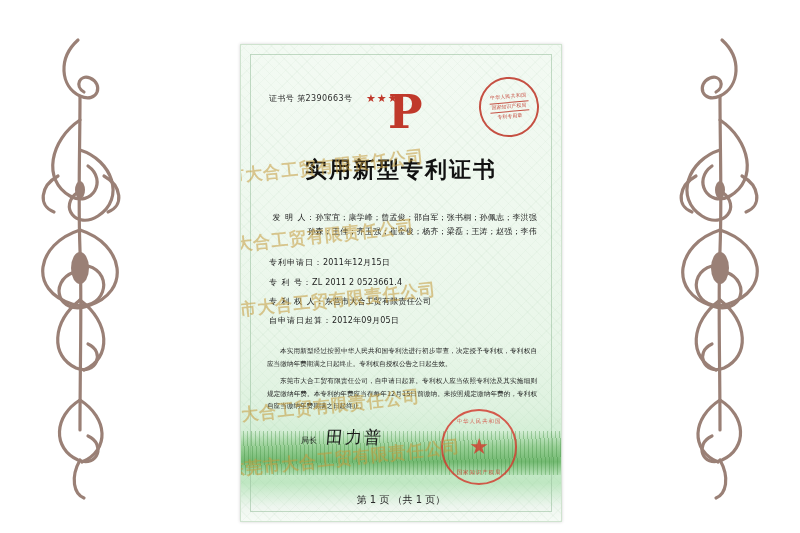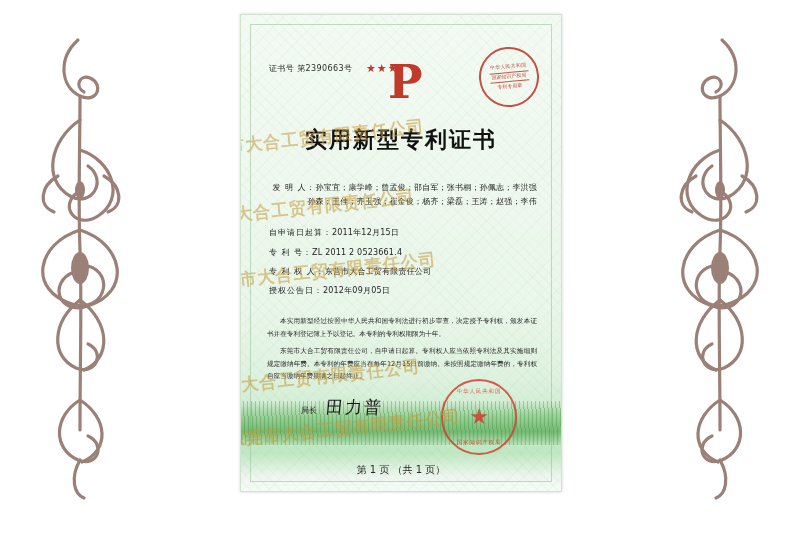--- a/index.html
+++ b/index.html
@@ -25,21 +25,21 @@
     overflow: hidden;
   }
   .ornament.left  { left: 0; }
   .ornament.right { right: 0; }
   .ornament svg { display: block; }
 
   
   .certificate {
     position: absolute;
     left: 240px;
-    top: 14px;
+    top: 44px;
     width: 320px;
     height: 476px;
     background: linear-gradient(180deg,
         #f3faf3 0%,
         #eef8ee 40%,
         #e9f6e9 62%,
         #dff2e0 76%,
         #cdeccf 85%,
         #bfe7c2 92%,
         #eef6ef 97%,
@@ -349,35 +349,35 @@
   <div class="fields">
     <div class="inventors">
       <div>
         <span class="field-label">发 明 人：</span><span class="field-value">孙宝宜；康学峰；曾孟俊；邵自军；张书桐；孙佩志；李洪强</span>
       </div>
       <div class="line2">
         <span class="field-value">孙森；王佳；齐玉强；崔金俊；杨齐；梁磊；王涛；赵强；李伟</span>
       </div>
     </div>
     <div class="field-row">
-      <span class="field-label">自申请日起算：</span><span class="field-value">2011年12月15日</span>
+      <span class="field-label">专利申请日：</span><span class="field-value">2011年12月15日</span>
     </div>
     <div class="field-row">
       <span class="field-label">专 利 号：</span><span class="field-value">ZL 2011 2 0523661.4</span>
     </div>
     <div class="field-row">
       <span class="field-label">专 利 权 人：</span><span class="field-value">东营市大合工贸有限责任公司</span>
     </div>
     <div class="field-row">
-      <span class="field-label">授权公告日：</span><span class="field-value">2012年09月05日</span>
+      <span class="field-label">自申请日起算：</span><span class="field-value">2012年09月05日</span>
     </div>
   </div>
 
   <div class="body-text">
-    <p>本实用新型经过按照中华人民共和国专利法进行初步审查，决定授予专利权，颁发本证书并在专利登记簿上予以登记。本专利的专利权期限为十年。</p>
+    <p>本实用新型经过按照中华人民共和国专利法进行初步审查，决定授予专利权，专利权自应当缴纳年费期满之日起终止。专利权自授权公告之日起生效。</p>
     <p>东莞市大合工贸有限责任公司，自申请日起算。专利权人应当依照专利法及其实施细则规定缴纳年费。本专利的年费应当在每年12月15日前缴纳。未按照规定缴纳年费的，专利权自应当缴纳年费期满之日起终止。</p>
   </div>
 
   <div class="sign-row">
     <span>局长</span>
     <span class="sign-name">田力普</span>
   </div>
 
   <div class="red-seal">
     <div class="seal-text-top">中华人民共和国</div>

